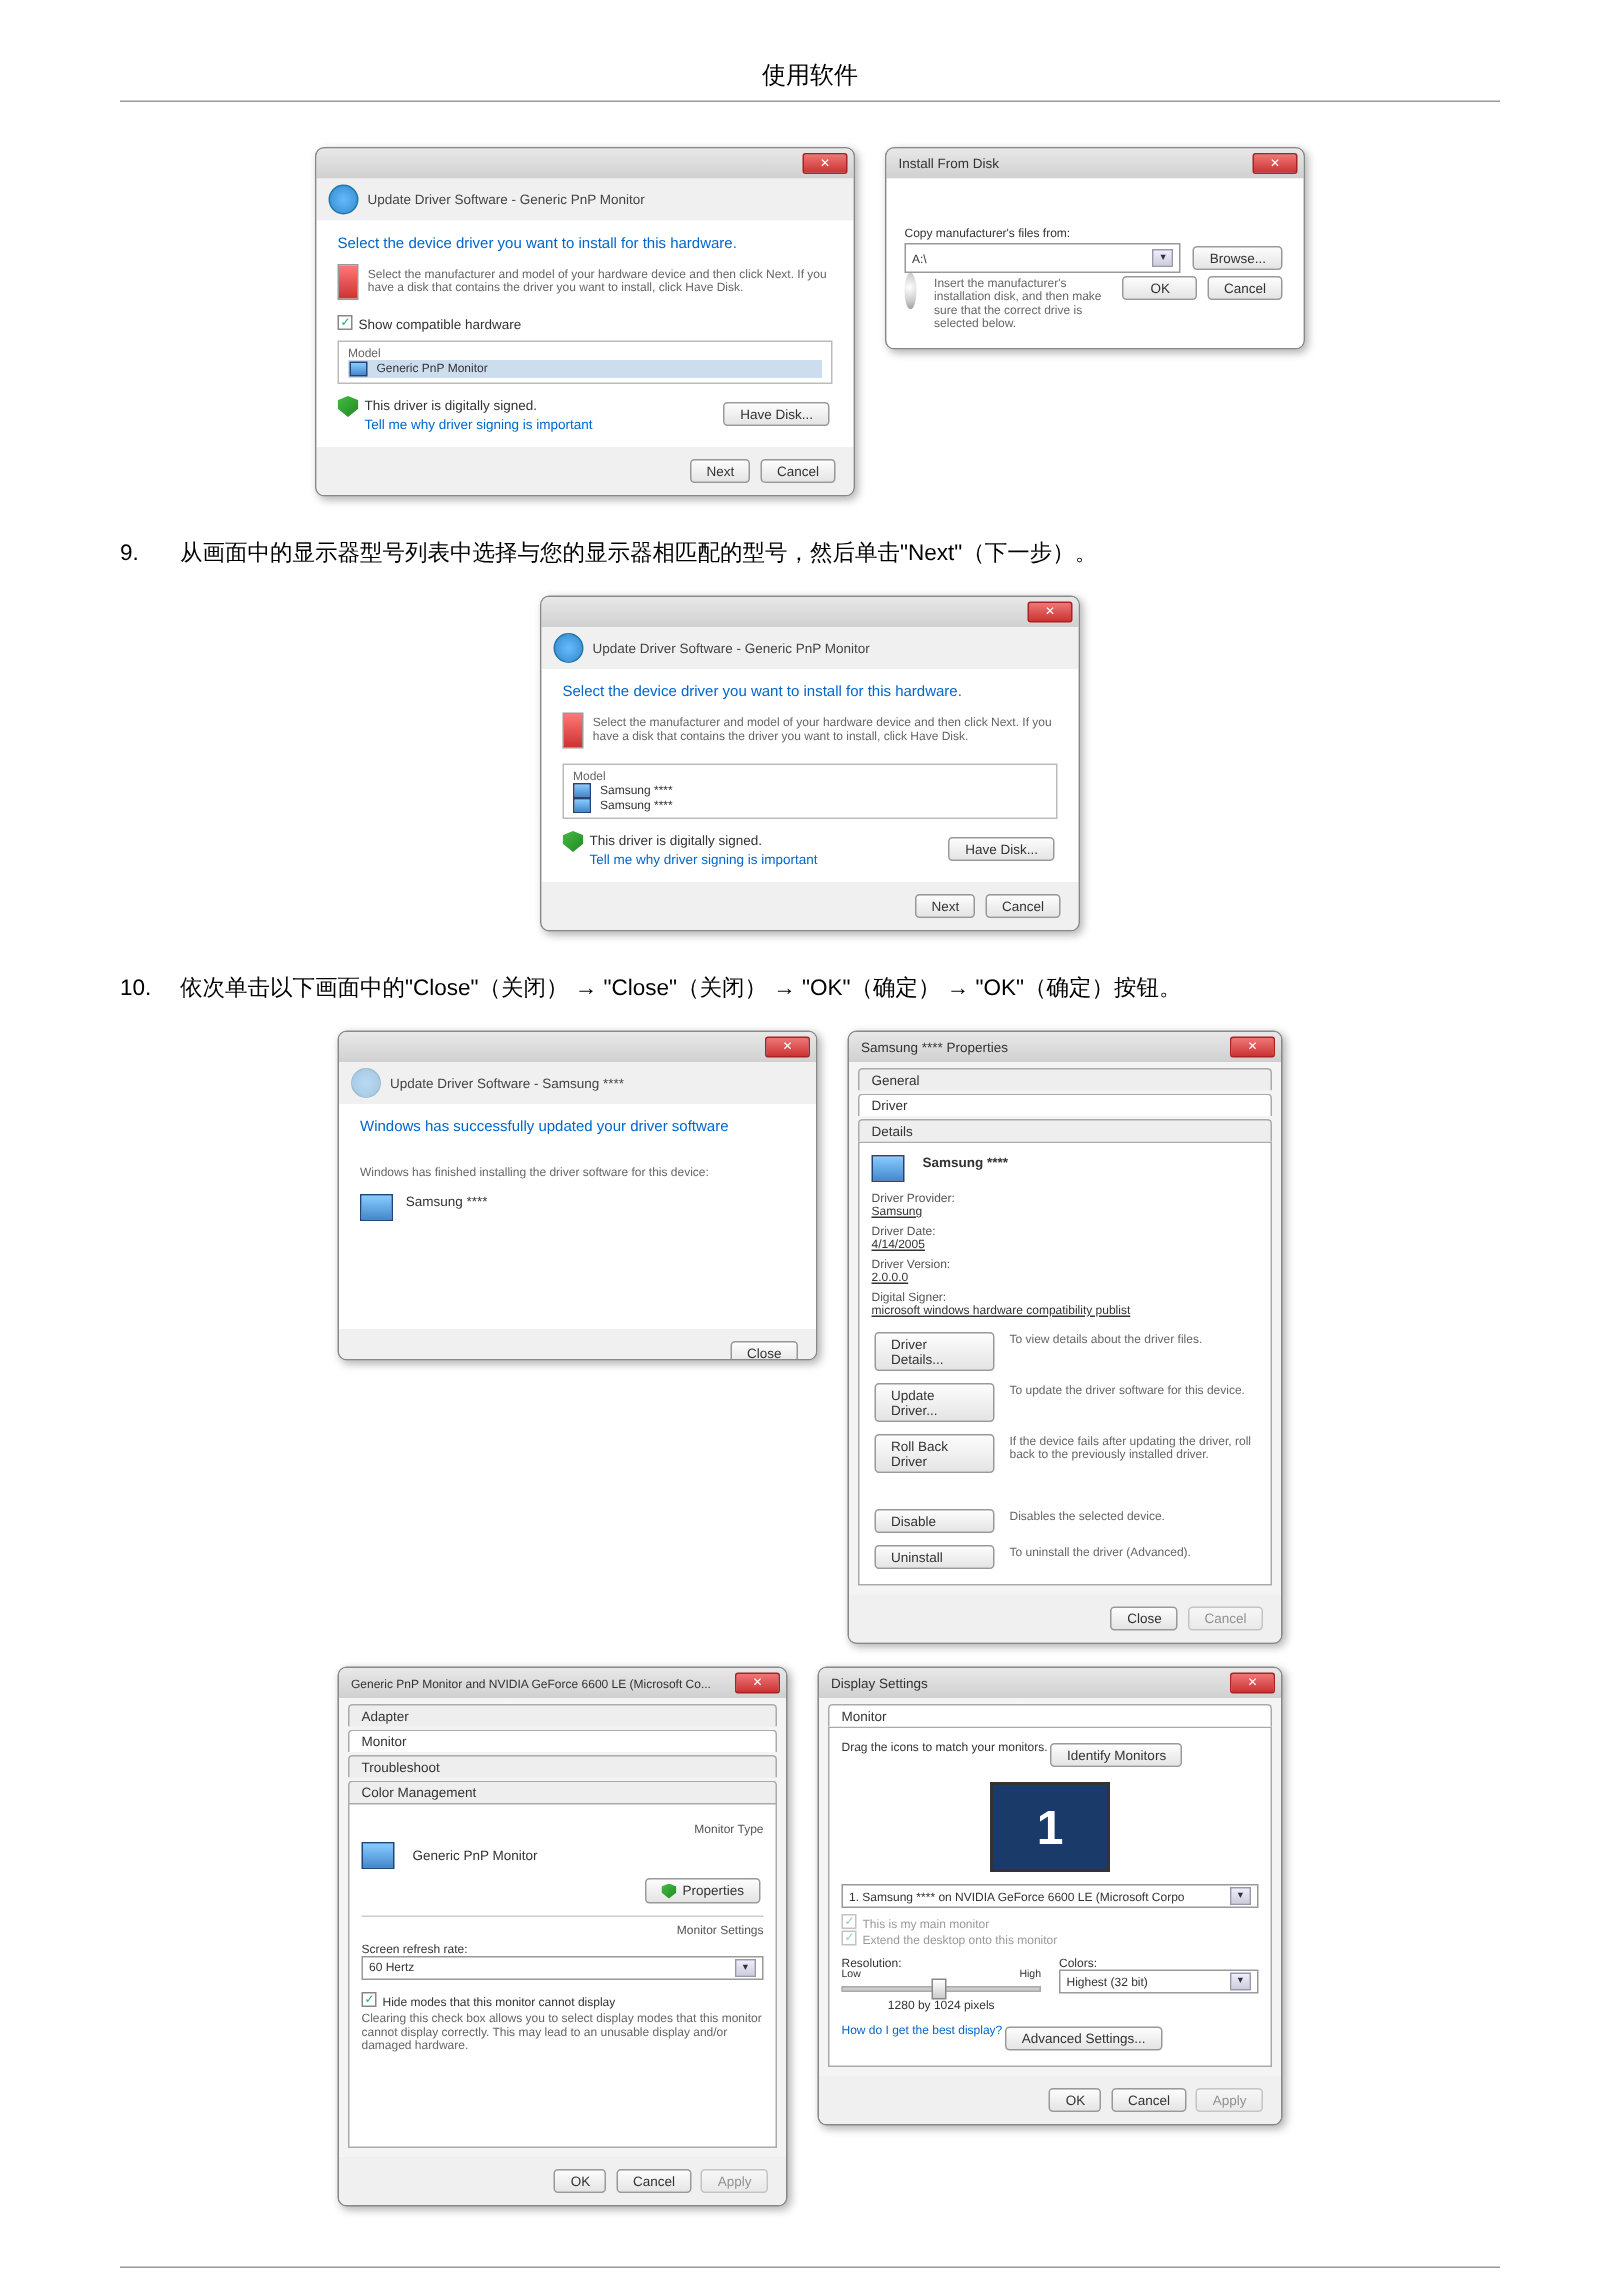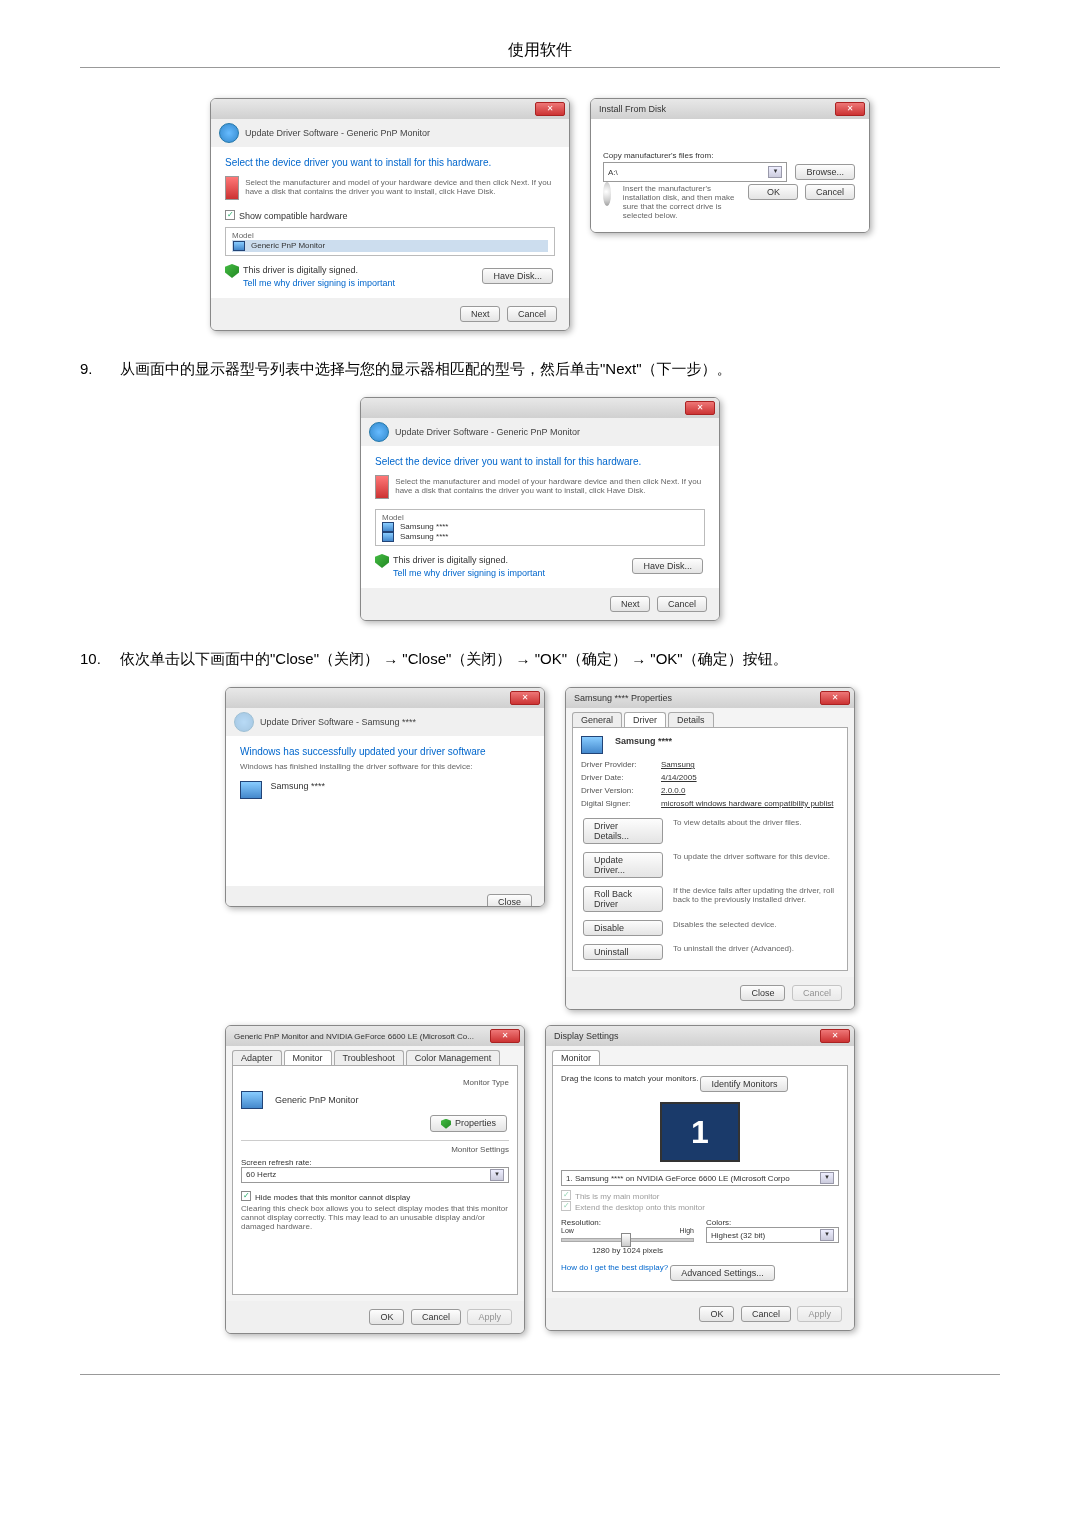--- a/index.html
+++ b/index.html
@@ -118,36 +118,37 @@
     .props-dialog {
       width: 290px;
       background: #f4f4f4;
     }
     .tabs {
       display: flex;
       font-size: 9px;
       padding: 4px 6px 0;
       background: #f4f4f4;
       gap: 2px;
+      flex-direction: column;
     }
     .tab {
       border: 1px solid #aaa;
       border-bottom: none;
       padding: 2px 8px;
       background: #eee;
       border-radius: 3px 3px 0 0;
     }
     .tab.active { background: #fff; }
     .tab-panel {
       border: 1px solid #aaa;
       margin: 0 6px 6px;
       background: #fff;
       padding: 8px;
     }
-    .info-row { display: flex; font-size: 8px; margin: 4px 0; }
+    .info-row { display: flex; font-size: 8px; margin: 4px 0; flex-direction: column; }
     .info-label { width: 80px; color: #555; }
     .info-val { flex: 1; color: #333; text-decoration: underline; }
     .checkbox { width: 10px; height: 10px; border: 1px solid #888; display: inline-block; margin-right: 4px; background: #fff; }
     .checkbox.checked::after { content: "✓"; font-size: 8px; color: #2a6; position: relative; top: -2px; left: 1px; }
     .monitor-box {
       width: 80px; height: 60px;
       background: #1a3a6a;
       border: 2px solid #333;
       margin: 8px auto;
       display: flex;
@@ -335,21 +336,21 @@
     <div class="win-dialog" style="width:320px;height:220px">
       <div class="win-titlebar">
           <div class="win-close">✕</div>
         </div>
       <div class="win-nav">
         <span class="nav-arrow" style="opacity:.4"></span>
         <span>Update Driver Software - Samsung ****</span>
       </div>
       <div class="win-body" style="height:150px">
         <div class="link-text" style="font-size:10px">Windows has successfully updated your driver software</div>
-        <div class="sub-text" style="margin-top:5px">Windows has finished installing the driver software for this device:</div>
+        <div class="sub-text" style="margin-top:20px">Windows has finished installing the driver software for this device:</div>
         <div style="margin-top:10px">
           <span class="monitor-icon"></span>
           <span>Samsung ****</span>
         </div>
       </div>
       <div class="btn-row"><span class="btn">Close</span></div>
     </div>
 
     <div class="win-dialog props-dialog">
       <div class="win-titlebar" style="justify-content:space-between;padding-left:8px">
@@ -387,21 +388,21 @@
             <span class="sub-text" style="flex:1">To view details about the driver files.</span>
           </div>
         <div style="display:flex;gap:8px;margin-top:4px">
             <span class="btn" style="width:80px">Update Driver...</span>
             <span class="sub-text" style="flex:1">To update the driver software for this device.</span>
           </div>
         <div style="display:flex;gap:8px;margin-top:4px">
             <span class="btn" style="width:80px">Roll Back Driver</span>
             <span class="sub-text" style="flex:1">If the device fails after updating the driver, roll back to the previously installed driver.</span>
           </div>
-        <div style="display:flex;gap:8px;margin-top:4px">
+        <div style="display:flex;gap:8px;margin-top:20px">
             <span class="btn" style="width:80px">Disable</span>
             <span class="sub-text" style="flex:1">Disables the selected device.</span>
           </div>
         <div style="display:flex;gap:8px;margin-top:4px">
             <span class="btn" style="width:80px">Uninstall</span>
             <span class="sub-text" style="flex:1">To uninstall the driver (Advanced).</span>
           </div>
       </div>
       <div class="btn-row">
         <span class="btn">Close</span>

